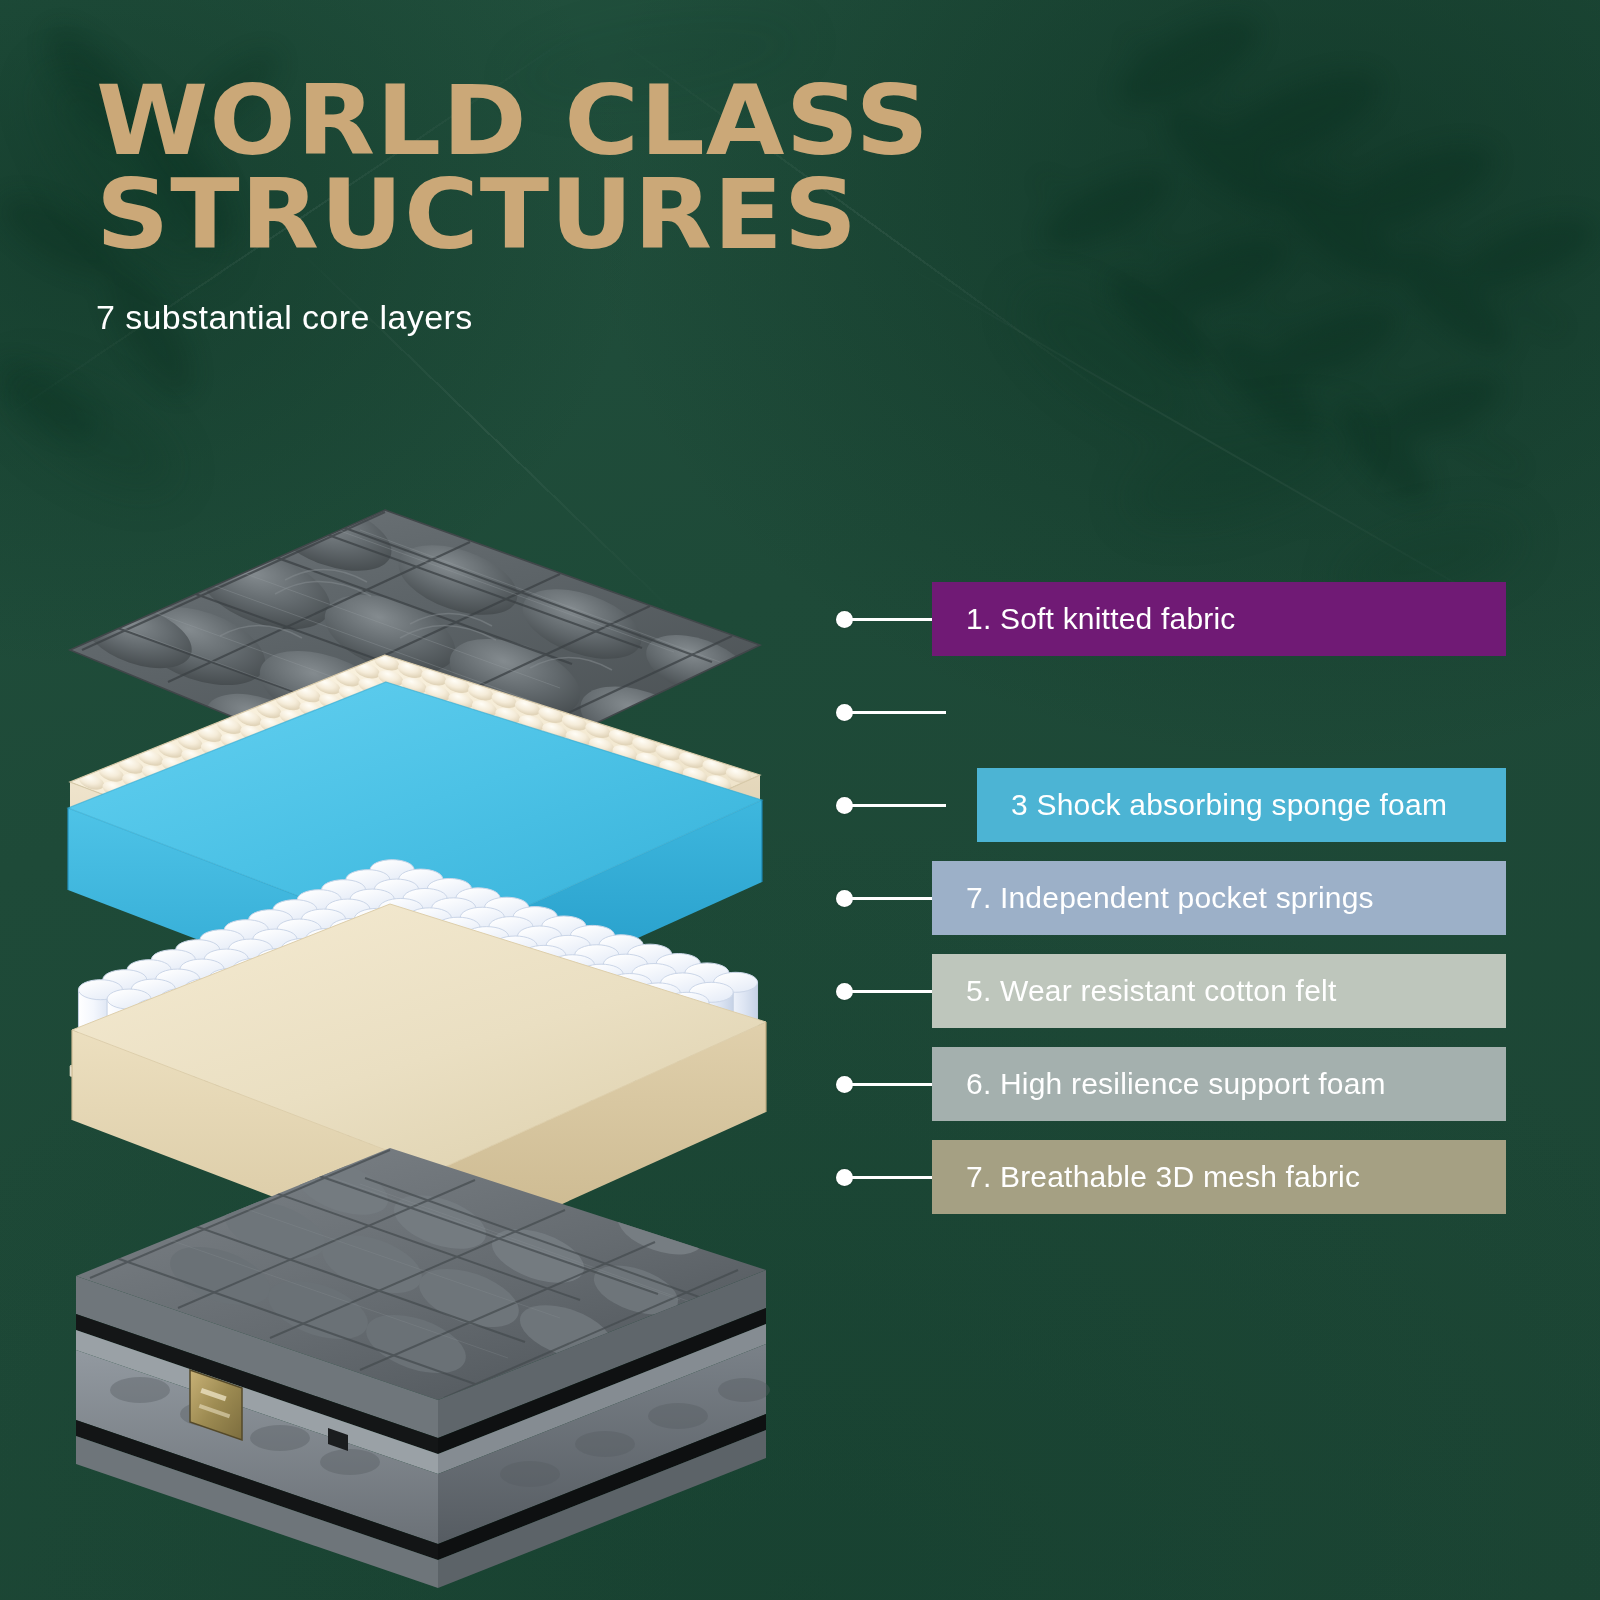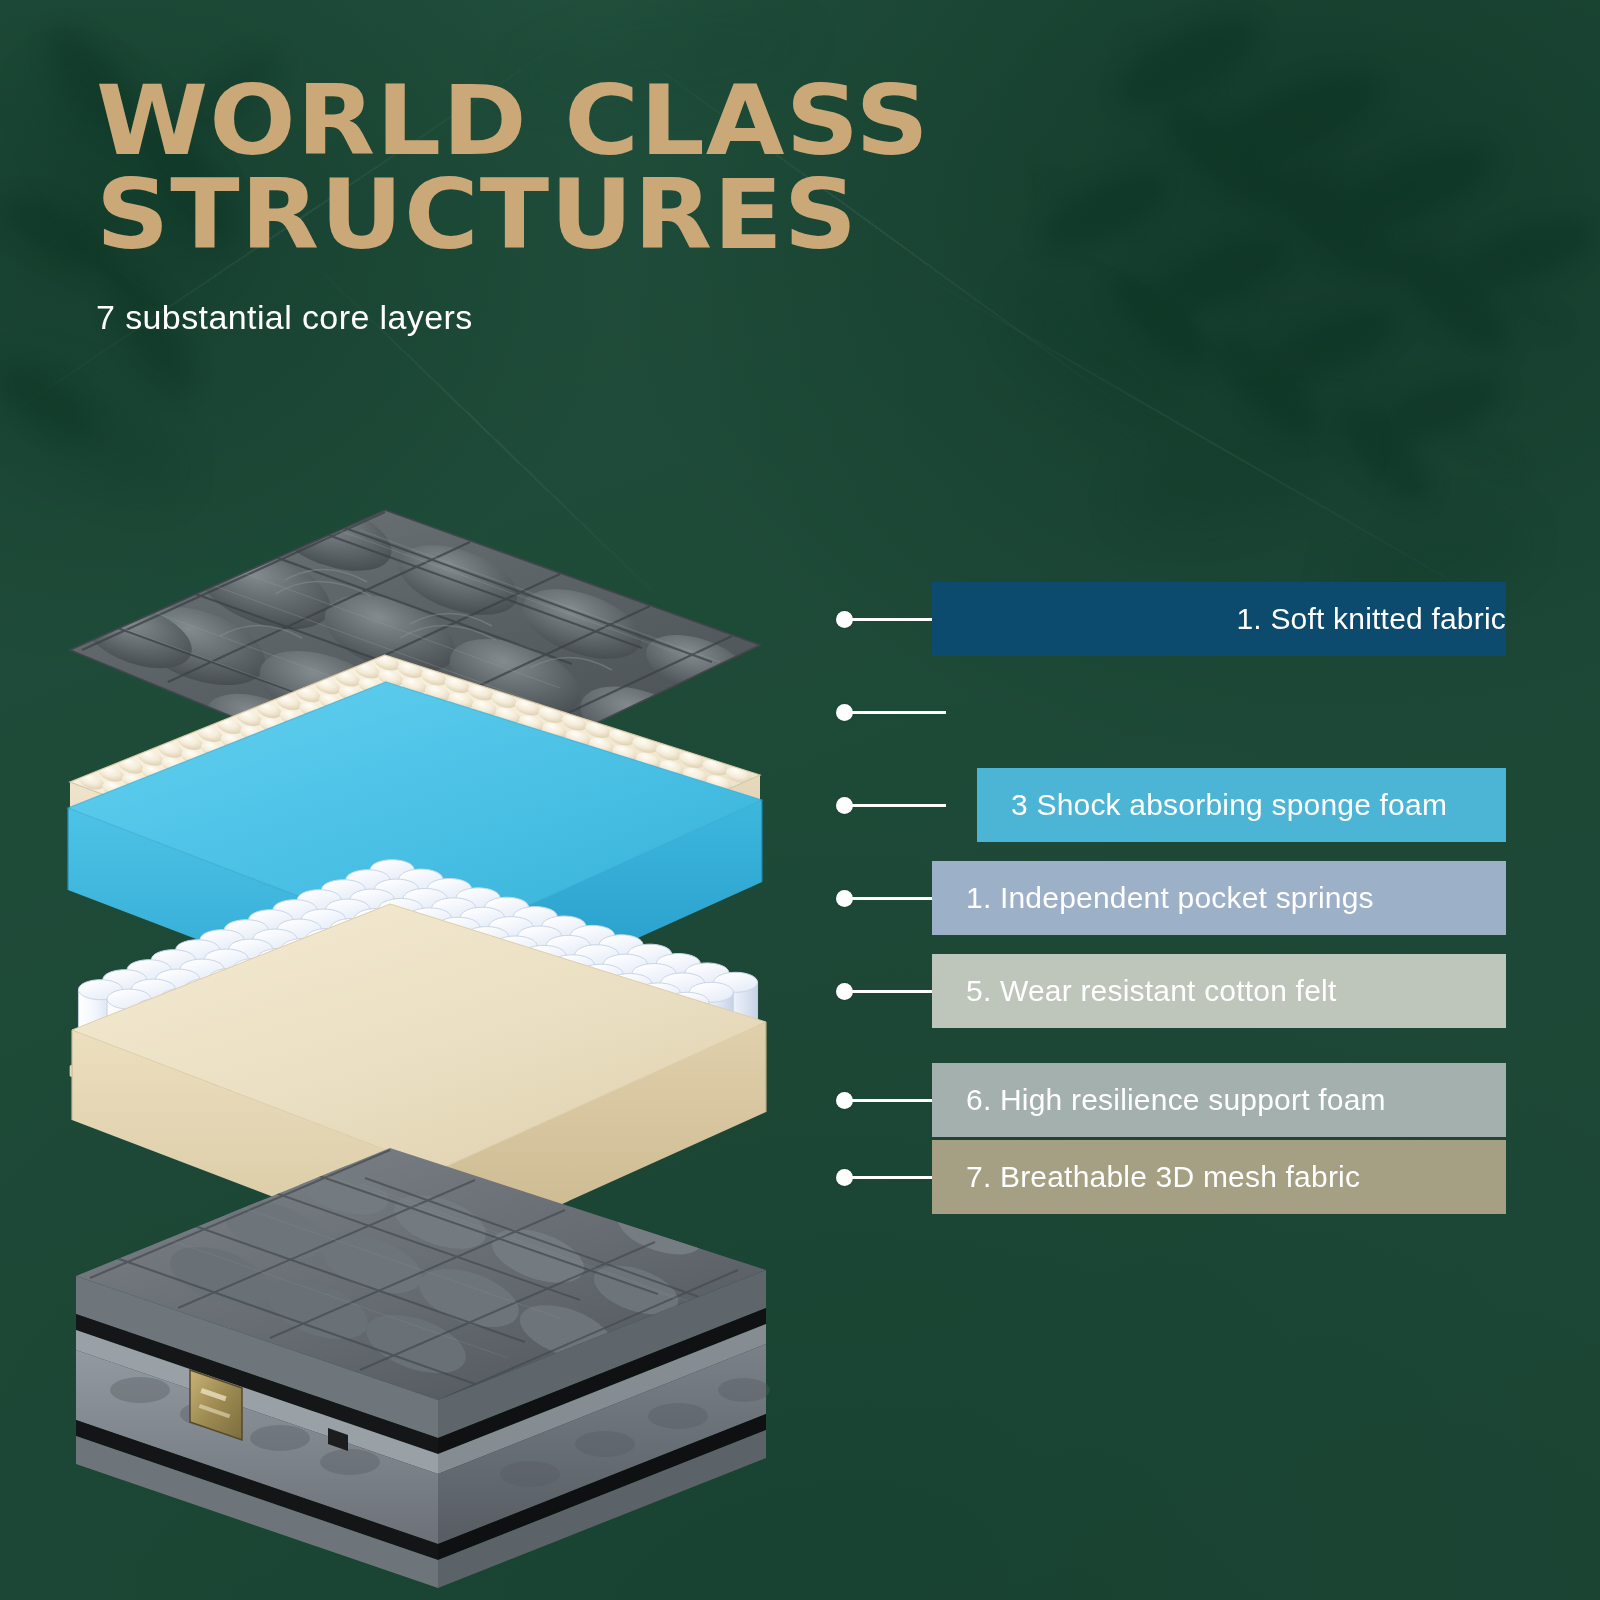--- a/index.html
+++ b/index.html
@@ -1050,21 +1050,21 @@
   </svg>
   </div>
 
   <div class="labels">
 
     <div class="label-row" style="top:22px;">
       <div class="connector">
         <span class="dot"></span>
         <span class="leader"></span>
       </div>
-      <div class="bar" style="background: #0c4a6e; justify-content: flex-end;">
+      <div class="bar" style="background: #701a75;">
         <span class="bar-text">1. Soft knitted fabric</span>
       </div>
     </div>
 
     <div class="label-row" style="top:115px;">
       <div class="connector">
         <span class="dot"></span>
         <span class="leader"></span>
       </div>
     </div>
@@ -1078,35 +1078,35 @@
         <span class="bar-text">3 Shock absorbing sponge foam</span>
       </div>
     </div>
 
     <div class="label-row" style="top:301px;">
       <div class="connector">
         <span class="dot"></span>
         <span class="leader"></span>
       </div>
       <div class="bar" style="background: rgb(156, 176, 200);">
-        <span class="bar-text">1. Independent pocket springs</span>
+        <span class="bar-text">7. Independent pocket springs</span>
       </div>
     </div>
 
     <div class="label-row" style="top:394px;">
       <div class="connector">
         <span class="dot"></span>
         <span class="leader"></span>
       </div>
       <div class="bar" style="background: rgb(190, 198, 188);">
         <span class="bar-text">5. Wear resistant cotton felt</span>
       </div>
     </div>
 
-    <div class="label-row" style="top:487px;margin-top:16px;">
+    <div class="label-row" style="top:487px;">
       <div class="connector">
         <span class="dot"></span>
         <span class="leader"></span>
       </div>
       <div class="bar" style="background: rgb(164, 176, 174);">
         <span class="bar-text">6. High resilience support foam</span>
       </div>
     </div>
 
     <div class="label-row" style="top:580px;">

